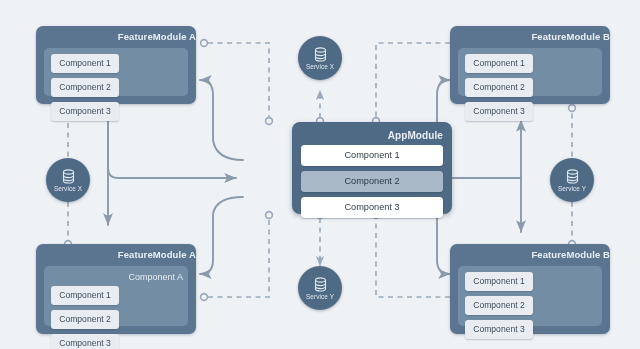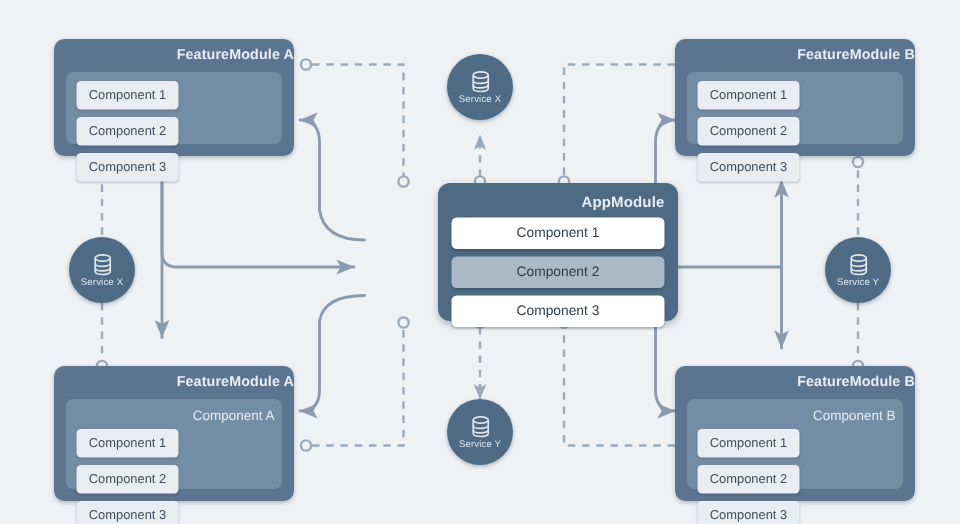--- a/index.html
+++ b/index.html
@@ -208,21 +208,20 @@
         <div class="chip">Component 1</div>
         <div class="chip">Component 2</div>
         <div class="chip">Component 3</div>
       </div>
     </div>
   </div>
 
   <div class="module" id="m-br" style="left:450px;top:244px;width:160px;height:90px;">
     <div class="module-title">FeatureModule B</div>
     <div class="module-panel">
-      <div class="panel-title">Component B</div>
       <div class="chips">
         <div class="chip">Component 1</div>
         <div class="chip">Component 2</div>
         <div class="chip">Component 3</div>
       </div>
     </div>
   </div>
 
   <div id="app-module" style="left:245px;top:122px;width:160px;height:92px;margin-left:47px;">
     <div class="module-title">AppModule</div>

